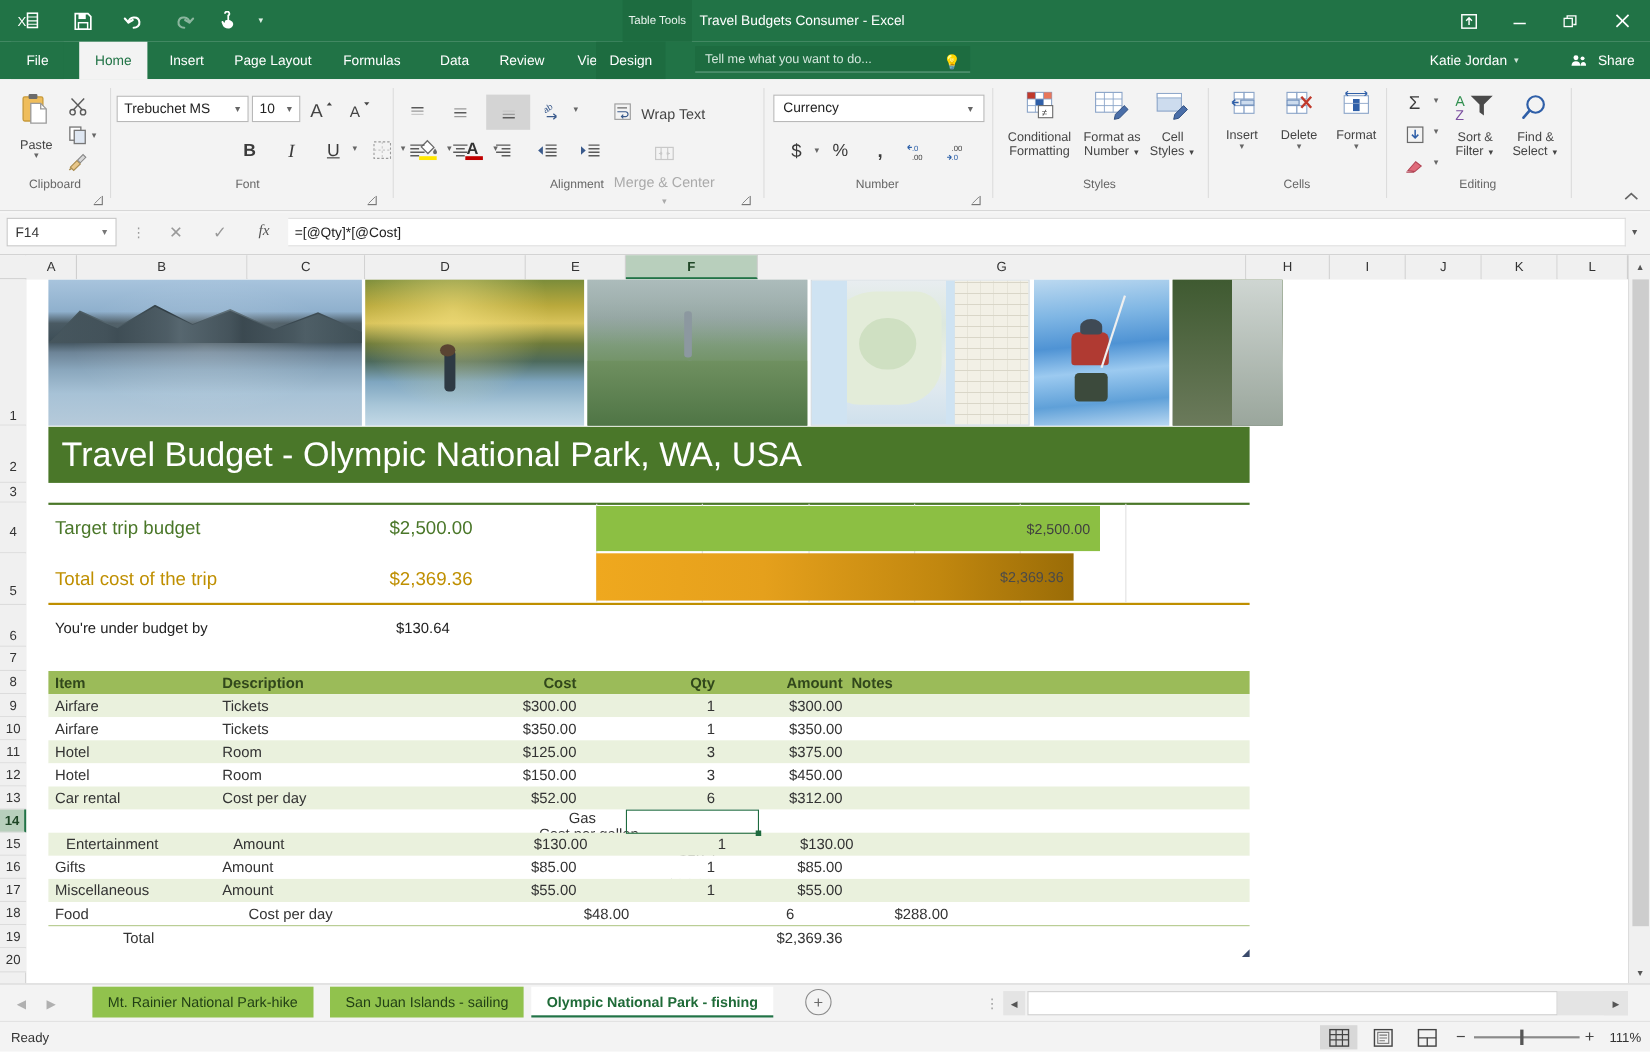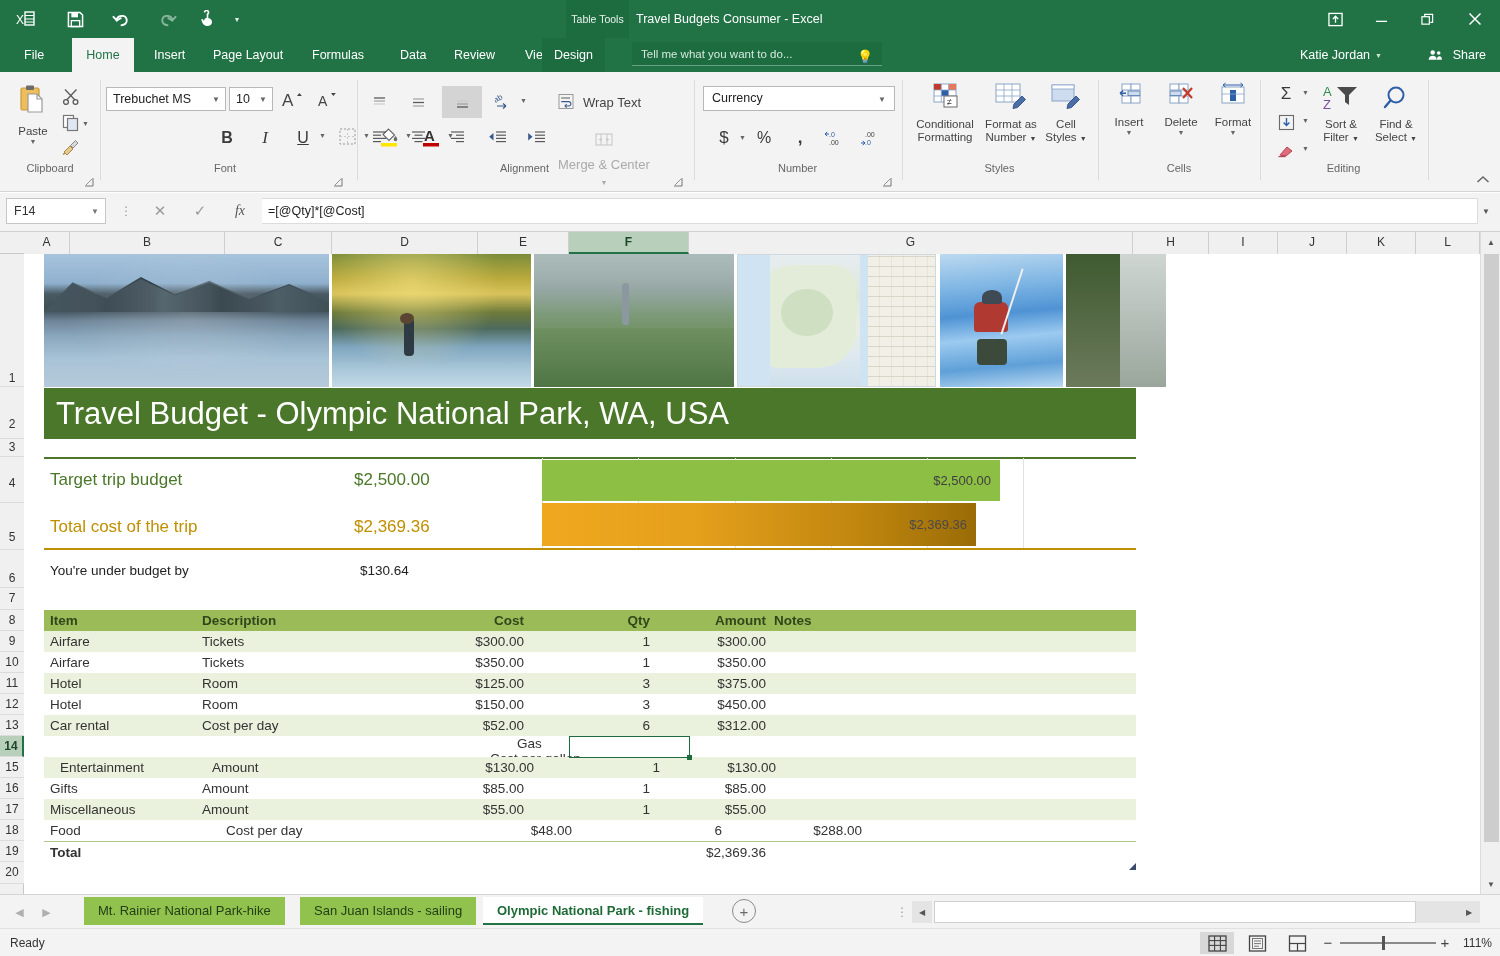--- a/index.html
+++ b/index.html
@@ -899,21 +899,21 @@
       <div class="trow plain" style="top:210px; height:21px;gap:24px;">
         <div class="c-item">Food</div>
         <div class="c-desc">Cost per day</div>
         <div class="c-cost">$48.00</div>
         <div class="c-qty">6</div>
         <div class="c-amt">$288.00</div>
         <div class="c-notes"></div>
       </div>
 
       <div class="trow total" style="top:231px; height:22px;">
-        <div class="c-item" style="font-weight:bold;">Total</div>
+        <div class="c-item" style="font-weight:normal;text-align:center;">Total</div>
         <div class="c-desc"></div>
         <div class="c-cost"></div>
         <div class="c-qty"></div>
         <div class="c-amt">$2,369.36</div>
         <div class="c-notes"></div>
       </div>
 
       <div class="tblend" style="left:1085px; top:253px;"></div>
     </div>
 

